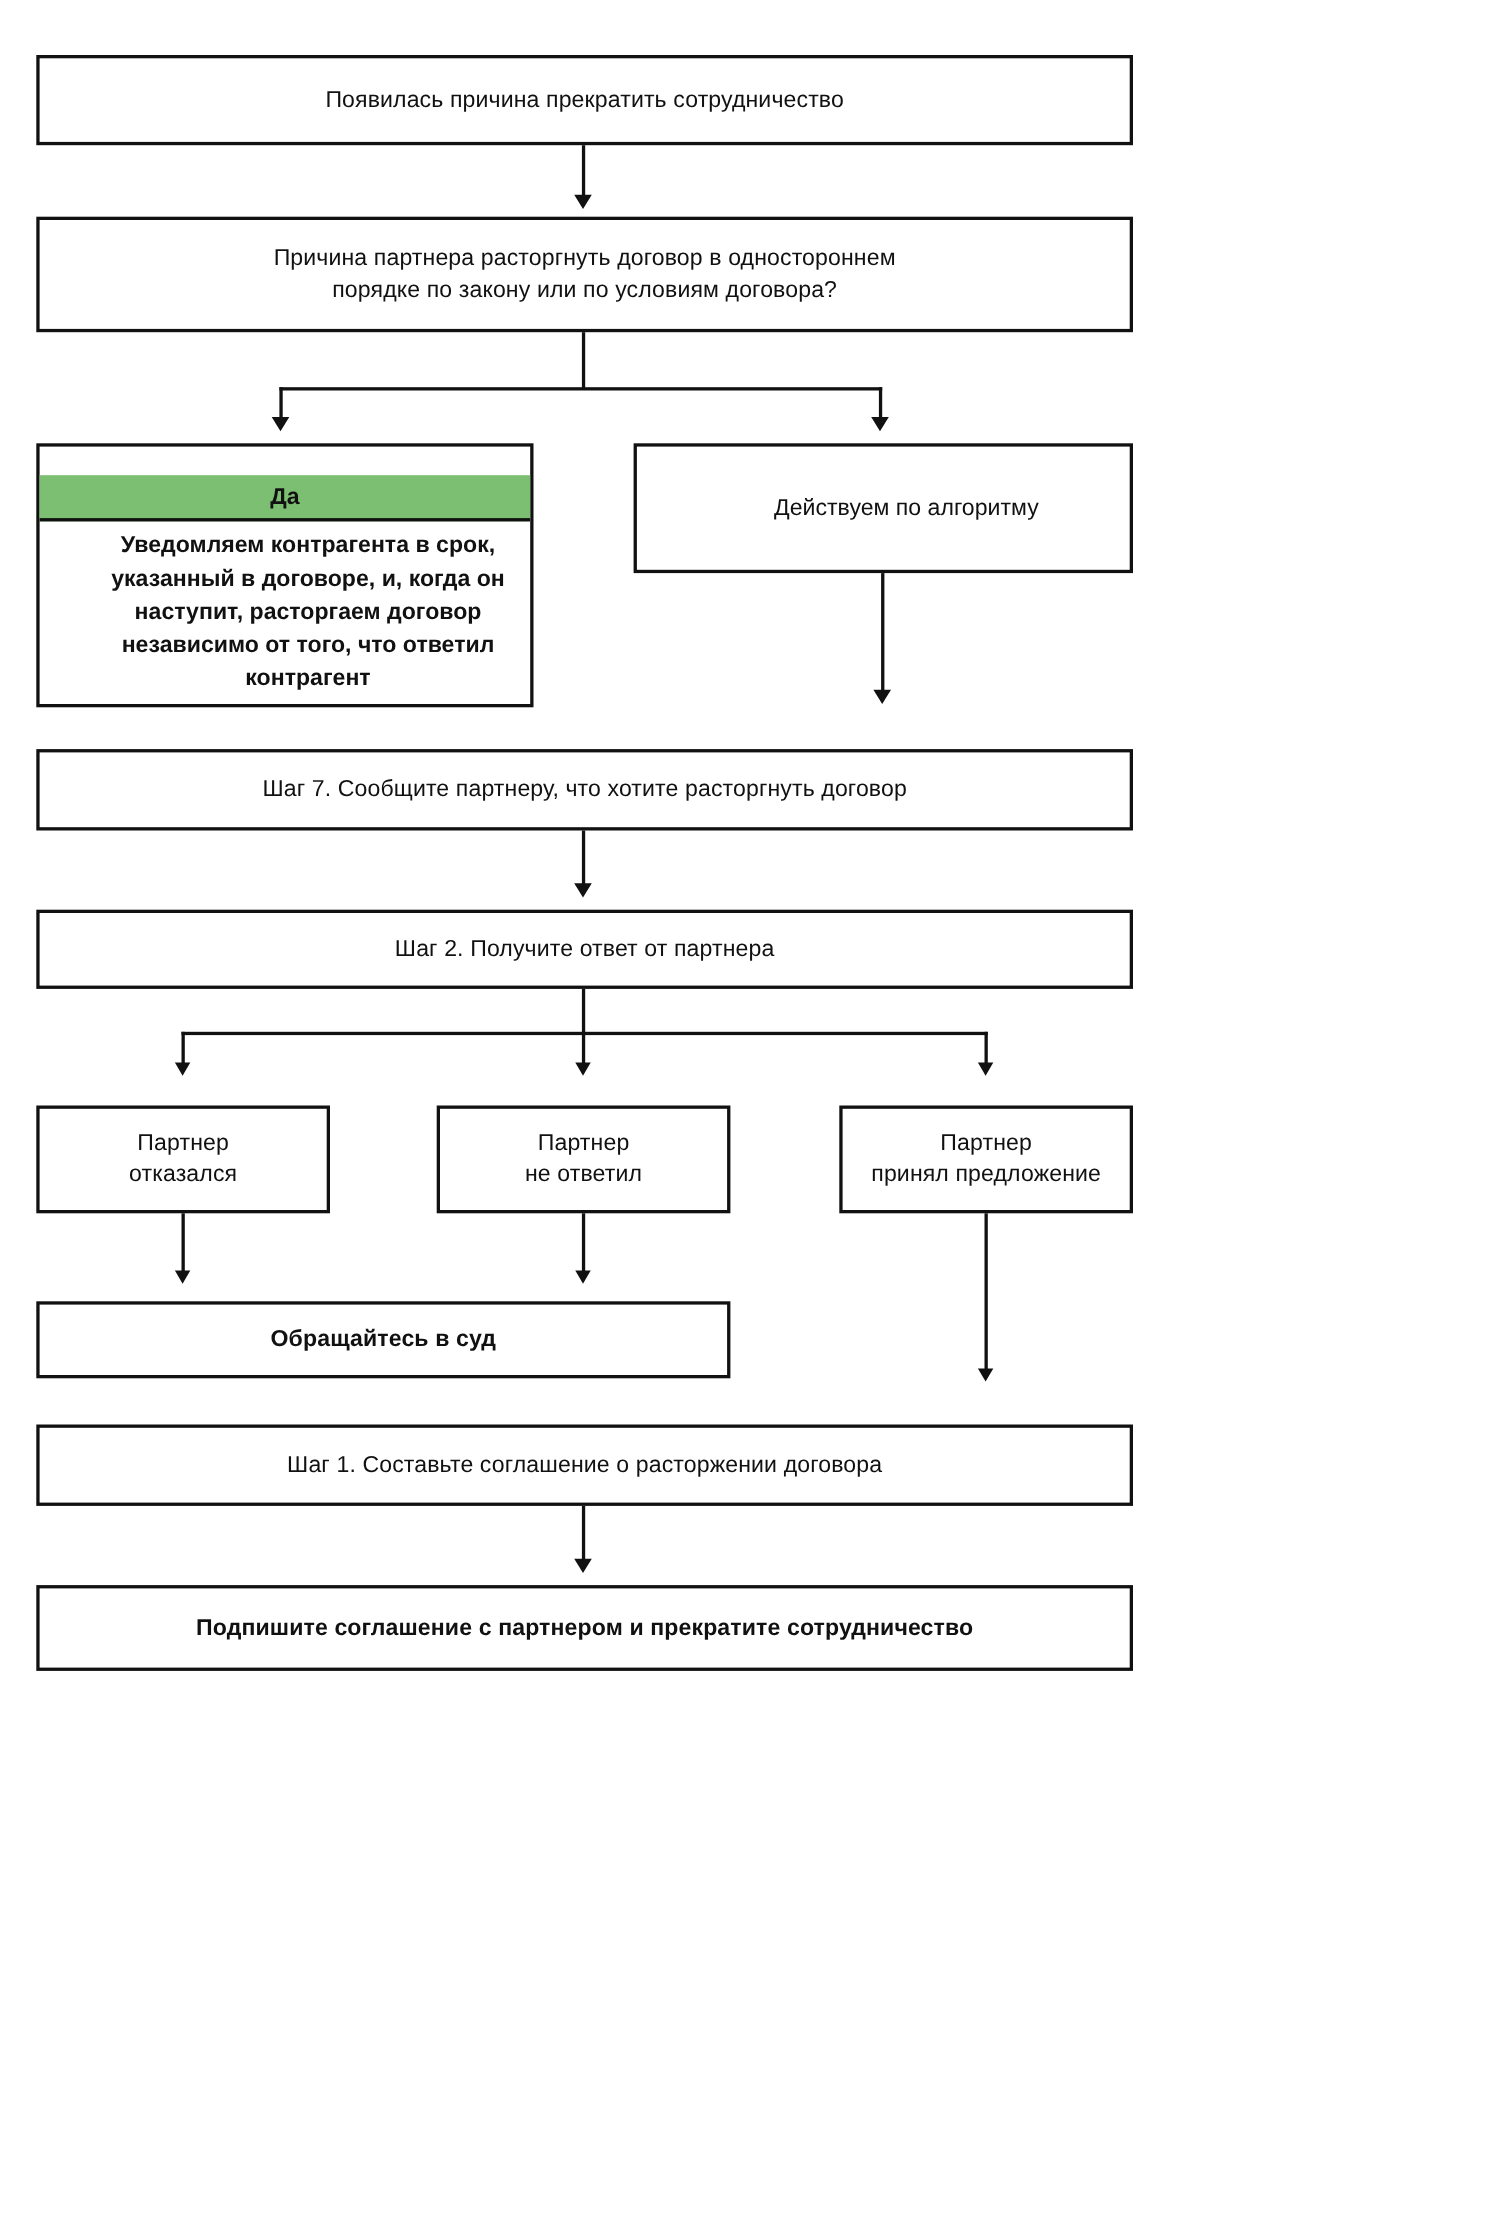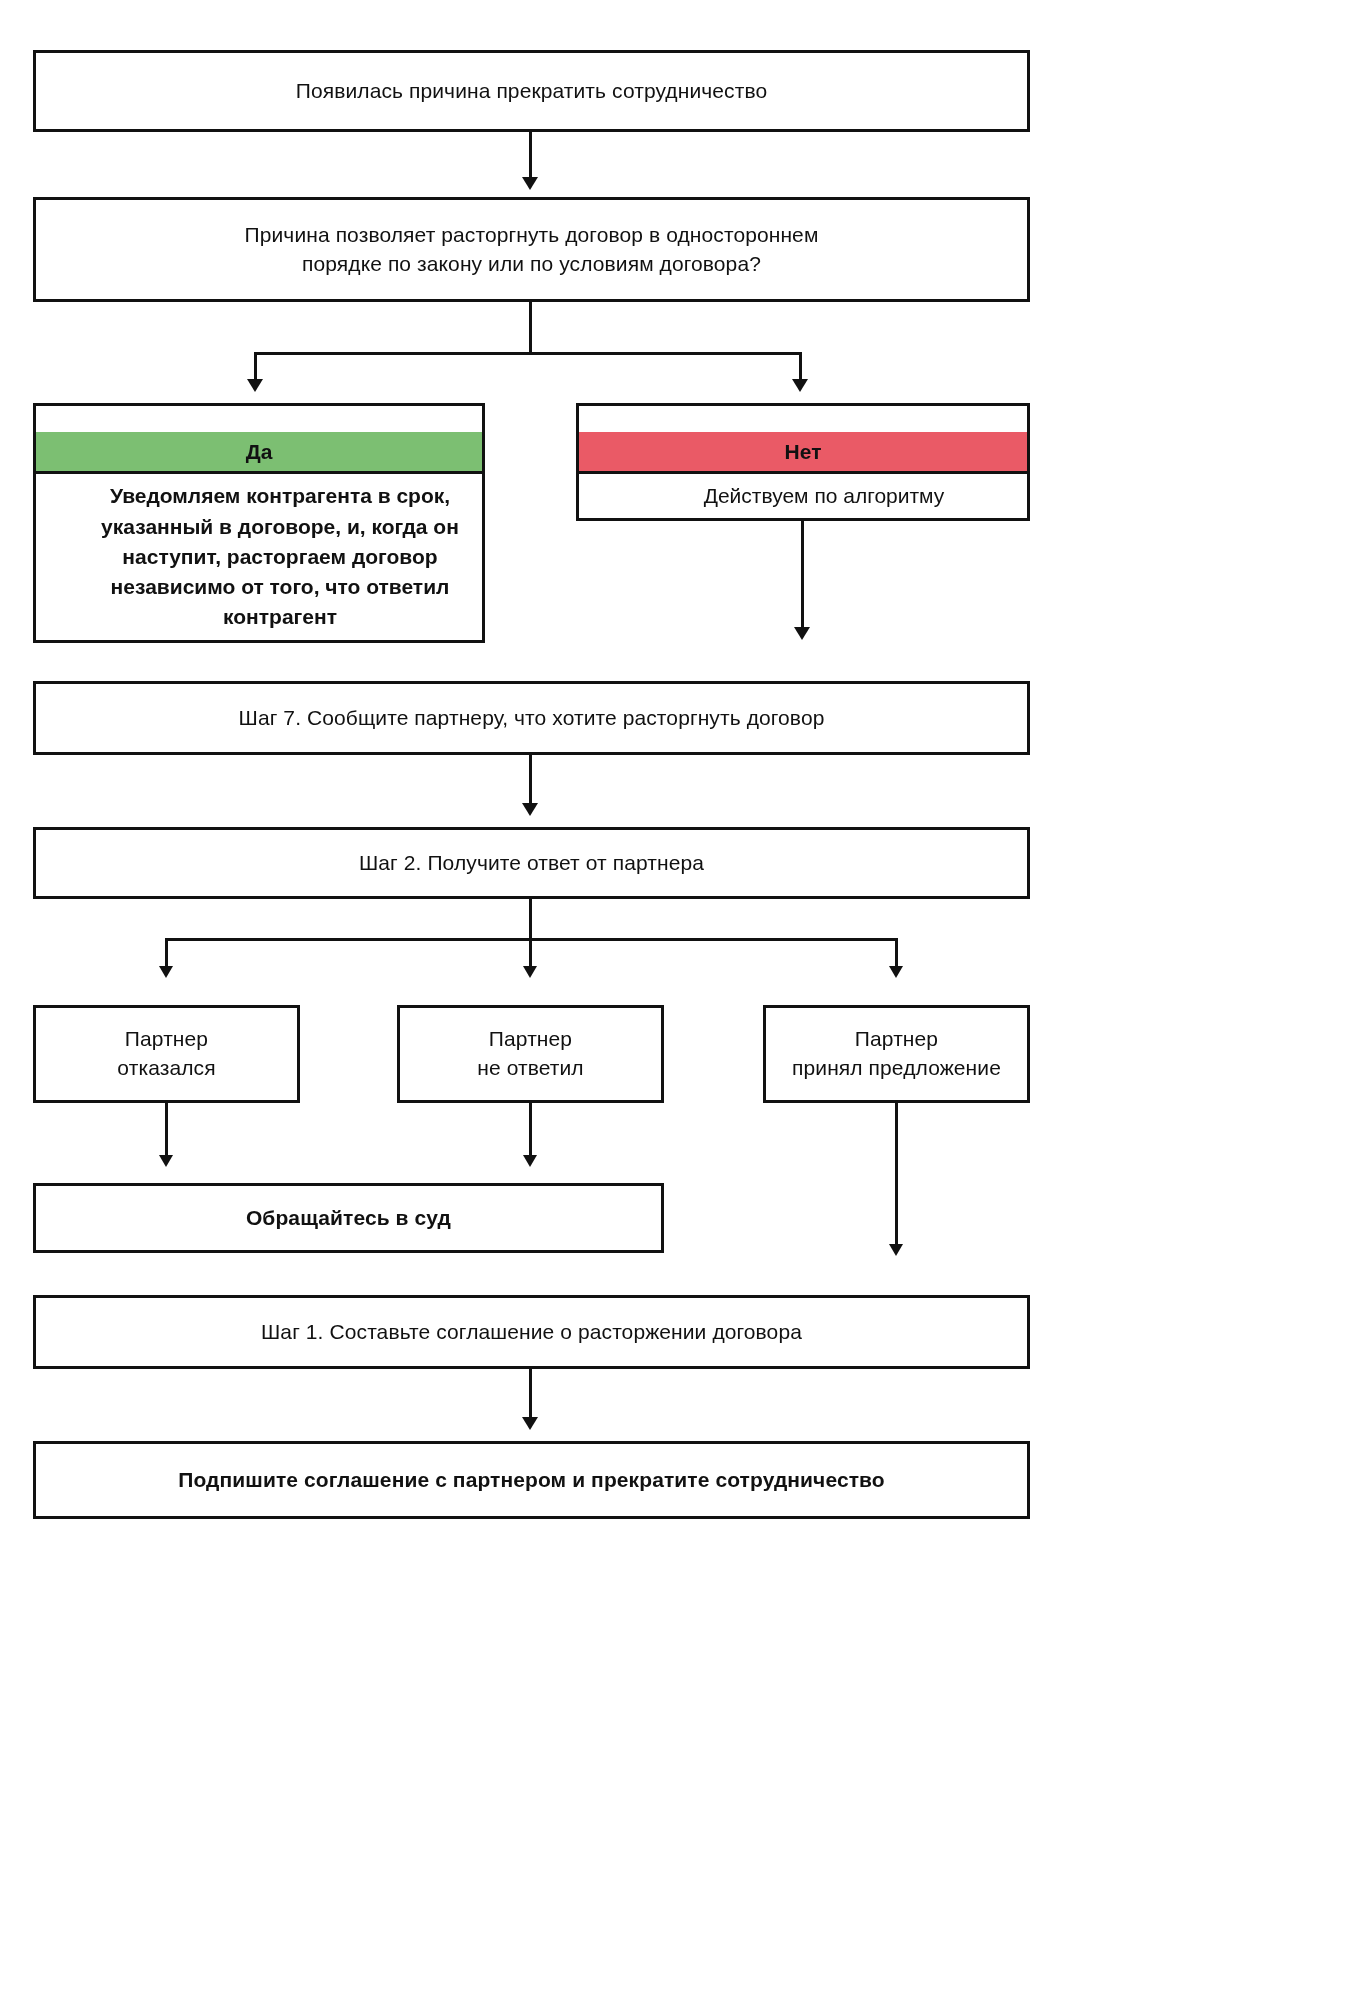--- a/index.html
+++ b/index.html
@@ -97,21 +97,21 @@
 <div id="stage">
 
   <div class="node" style="left:33px;top:50px;width:997px;height:82px;">
     <span class="txt">Появилась причина прекратить сотрудничество</span>
   </div>
 
   <div class="vline" style="left:529px;top:132px;width:3px;height:50px;"></div>
   <div class="arrow" style="left:522px;top:177px;"></div>
 
   <div class="node" style="left:33px;top:197px;width:997px;height:105px;">
-    <span class="txt">Причина позволяет расторгнуть договор в одностороннем
+    <span class="txt">Причина партнера расторгнуть договор в одностороннем
 порядке по закону или по условиям договора?</span>
   </div>
 
   <div class="vline" style="left:529px;top:302px;width:3px;height:52px;"></div>
   <div class="hline" style="left:254px;top:352px;width:548px;height:3px;"></div>
   <div class="vline" style="left:254px;top:352px;width:3px;height:32px;"></div>
   <div class="arrow" style="left:247px;top:379px;"></div>
   <div class="vline" style="left:799px;top:352px;width:3px;height:32px;"></div>
   <div class="arrow" style="left:792px;top:379px;"></div>
 
@@ -120,21 +120,20 @@
     <div class="bdy">
       <span class="txt">Уведомляем контрагента в срок,
 указанный в договоре, и, когда он
 наступит, расторгаем договор
 независимо от того, что ответил
 контрагент</span>
     </div>
   </div>
 
   <div class="card" style="left:576px;top:403px;width:454px;height:118px;">
-    <div class="hdr" style="height:42px;background:#ea5a66;">Нет</div>
     <div class="bdy">
       <span class="txt">Действуем по алгоритму</span>
     </div>
   </div>
 
   <div class="vline" style="left:801px;top:521px;width:3px;height:110px;"></div>
   <div class="arrow" style="left:794px;top:627px;"></div>
 
   <div class="node" style="left:33px;top:681px;width:997px;height:74px;">
     <span class="txt">Шаг 7. Сообщите партнеру, что хотите расторгнуть договор</span>

